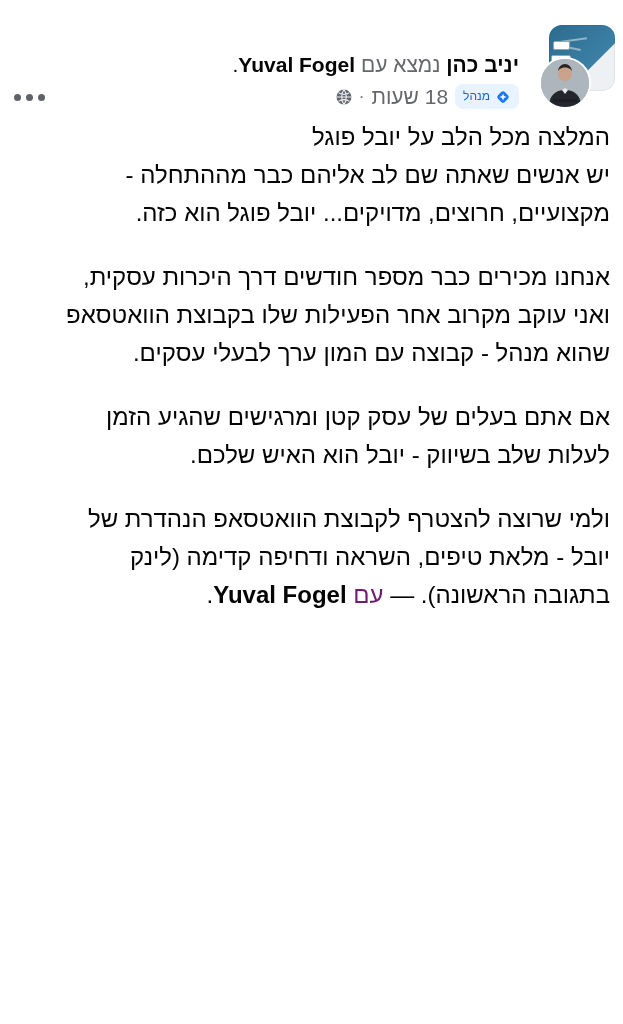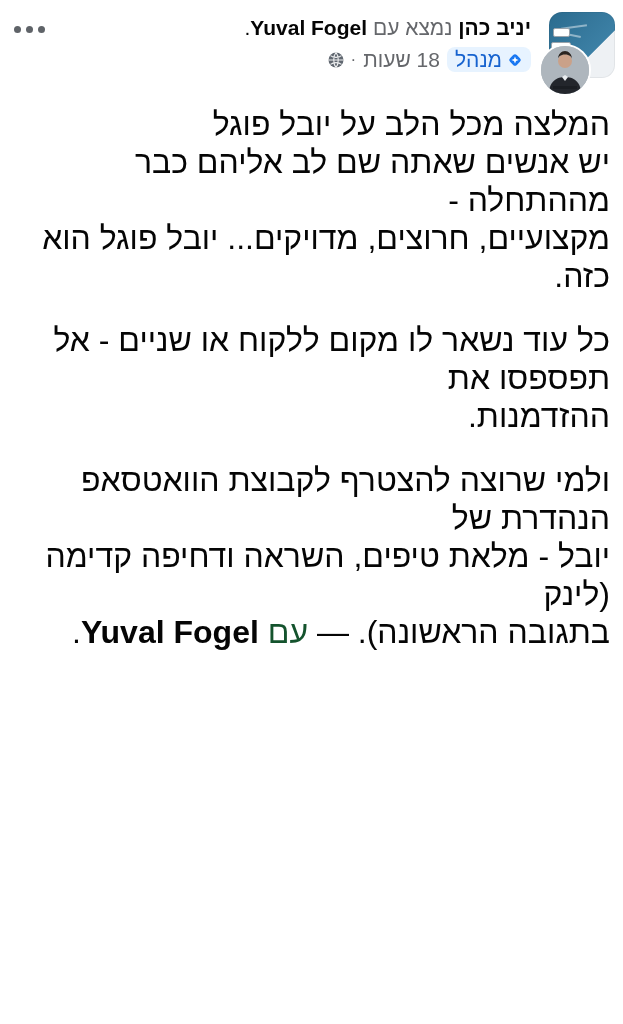--- a/index.html
+++ b/index.html
@@ -10,23 +10,23 @@
     overflow: hidden;
     background: #ffffff;
     direction: rtl;
     font-family: "Liberation Sans", "DejaVu Sans", sans-serif;
     color: #050505;
   }
 
   
   .header {
     display: flex;
-    align-items: flex-start;
-    padding: 12px 8px 0 12px;
-    gap: 8px;
+    align-items: flex-end;
+    padding: 25px 8px 0 12px;
+    gap: 20px;
   }
   .avatar-wrap {
     position: relative;
     width: 76px;
     height: 84px;
     flex: 0 0 auto;
   }
   .group-pic {
     position: absolute;
     top: 0; right: 0;
@@ -84,21 +84,21 @@
     display: flex;
     align-items: center;
     gap: 7px;
   }
   .badge {
     display: inline-flex;
     align-items: center;
     gap: 5px;
     background: #E7F3FF;
     color: #1763CF;
-    font-size: 21px;
+    font-size: 12px;
     line-height: 17px;
     padding: 4px 8px;
     border-radius: 8px;
   }
   .badge svg { display: block; }
   .timestamp { color: #65676B; font-size: 21px; }
   .meta-sep { color: #65676B; font-size: 17px; }
   .globe { display: inline-flex; }
   .globe svg { display: block; }
 
@@ -113,32 +113,32 @@
   .more-btn i {
     width: 7px; height: 7px;
     border-radius: 50%;
     background: #5f6368;
   }
 
   
   .post-content {
     padding: 0 13px;
     margin-top: 9px;
-    font-size: 32px;
+    font-size: 24px;
     line-height: 38px;
     color: #050505;
     text-align: right;
   }
   .post-content p {
     margin: 0 0 26px 0;
     white-space: pre-line;
   }
   .post-content p.last { white-space: normal; margin-bottom: 16px; }
   .preline { white-space: pre-line; }
-  .attr-with { color: #14532d; }
+  .attr-with { color: #701a75; }
   .attr-name { font-weight: 700; }
 </style>
 </head>
 <body>
 
 <div class="header">
 
   <div class="avatar-wrap">
     <div class="group-pic">
       <span class="sketch1"></span>
@@ -191,22 +191,25 @@
     <i></i>
     <i></i>
   </div>
 
 </div>
 
 <div class="post-content">
   <p>המלצה מכל הלב על יובל פוגל
 יש אנשים שאתה שם לב אליהם כבר מההתחלה -
 מקצועיים, חרוצים, מדויקים... יובל פוגל הוא כזה.</p>
-  <p>כל עוד נשאר לו מקום ללקוח או שניים - אל תפספסו את
-ההזדמנות.</p>
+  <p>אנחנו מכירים כבר מספר חודשים דרך היכרות עסקית,
+ואני עוקב מקרוב אחר הפעילות שלו בקבוצת הוואטסאפ
+שהוא מנהל - קבוצה עם המון ערך לבעלי עסקים.</p>
+  <p>אם אתם בעלים של עסק קטן ומרגישים שהגיע הזמן
+לעלות שלב בשיווק - יובל הוא האיש שלכם.</p>
   <p class="last">
     <span class="preline">ולמי שרוצה להצטרף לקבוצת הוואטסאפ הנהדרת של
 יובל - מלאת טיפים, השראה ודחיפה קדימה (לינק
 בתגובה הראשונה).</span>
     <span>—</span>
     <span class="attr-with">עם</span>
     <span class="attr-name">Yuval Fogel</span><span>.</span>
   </p>
 </div>
 

